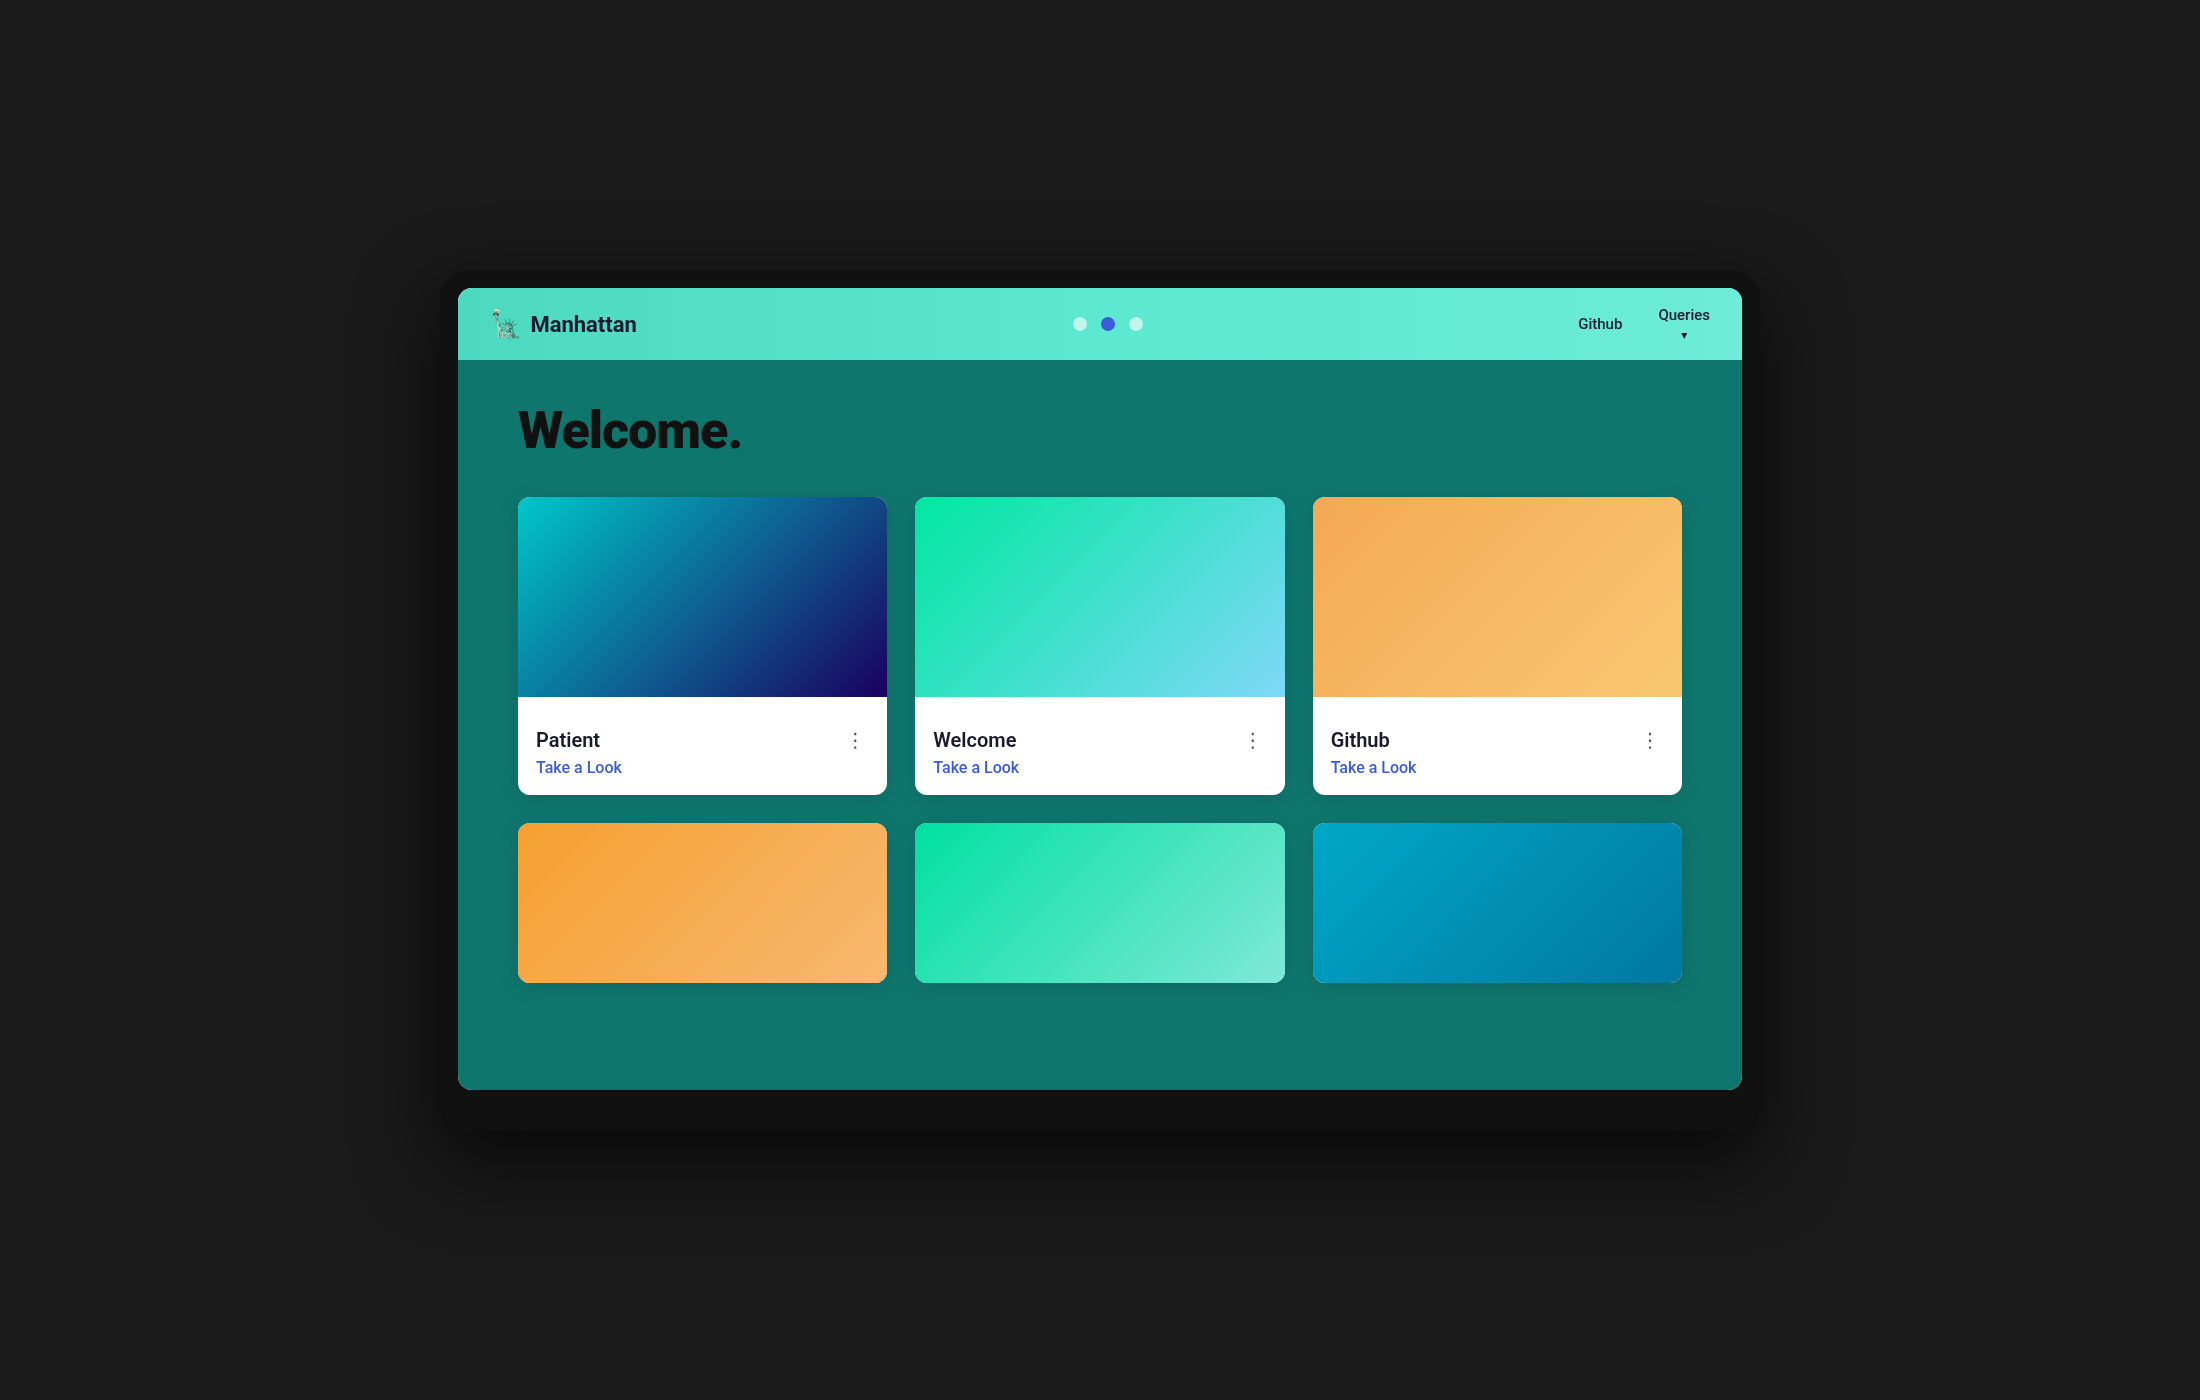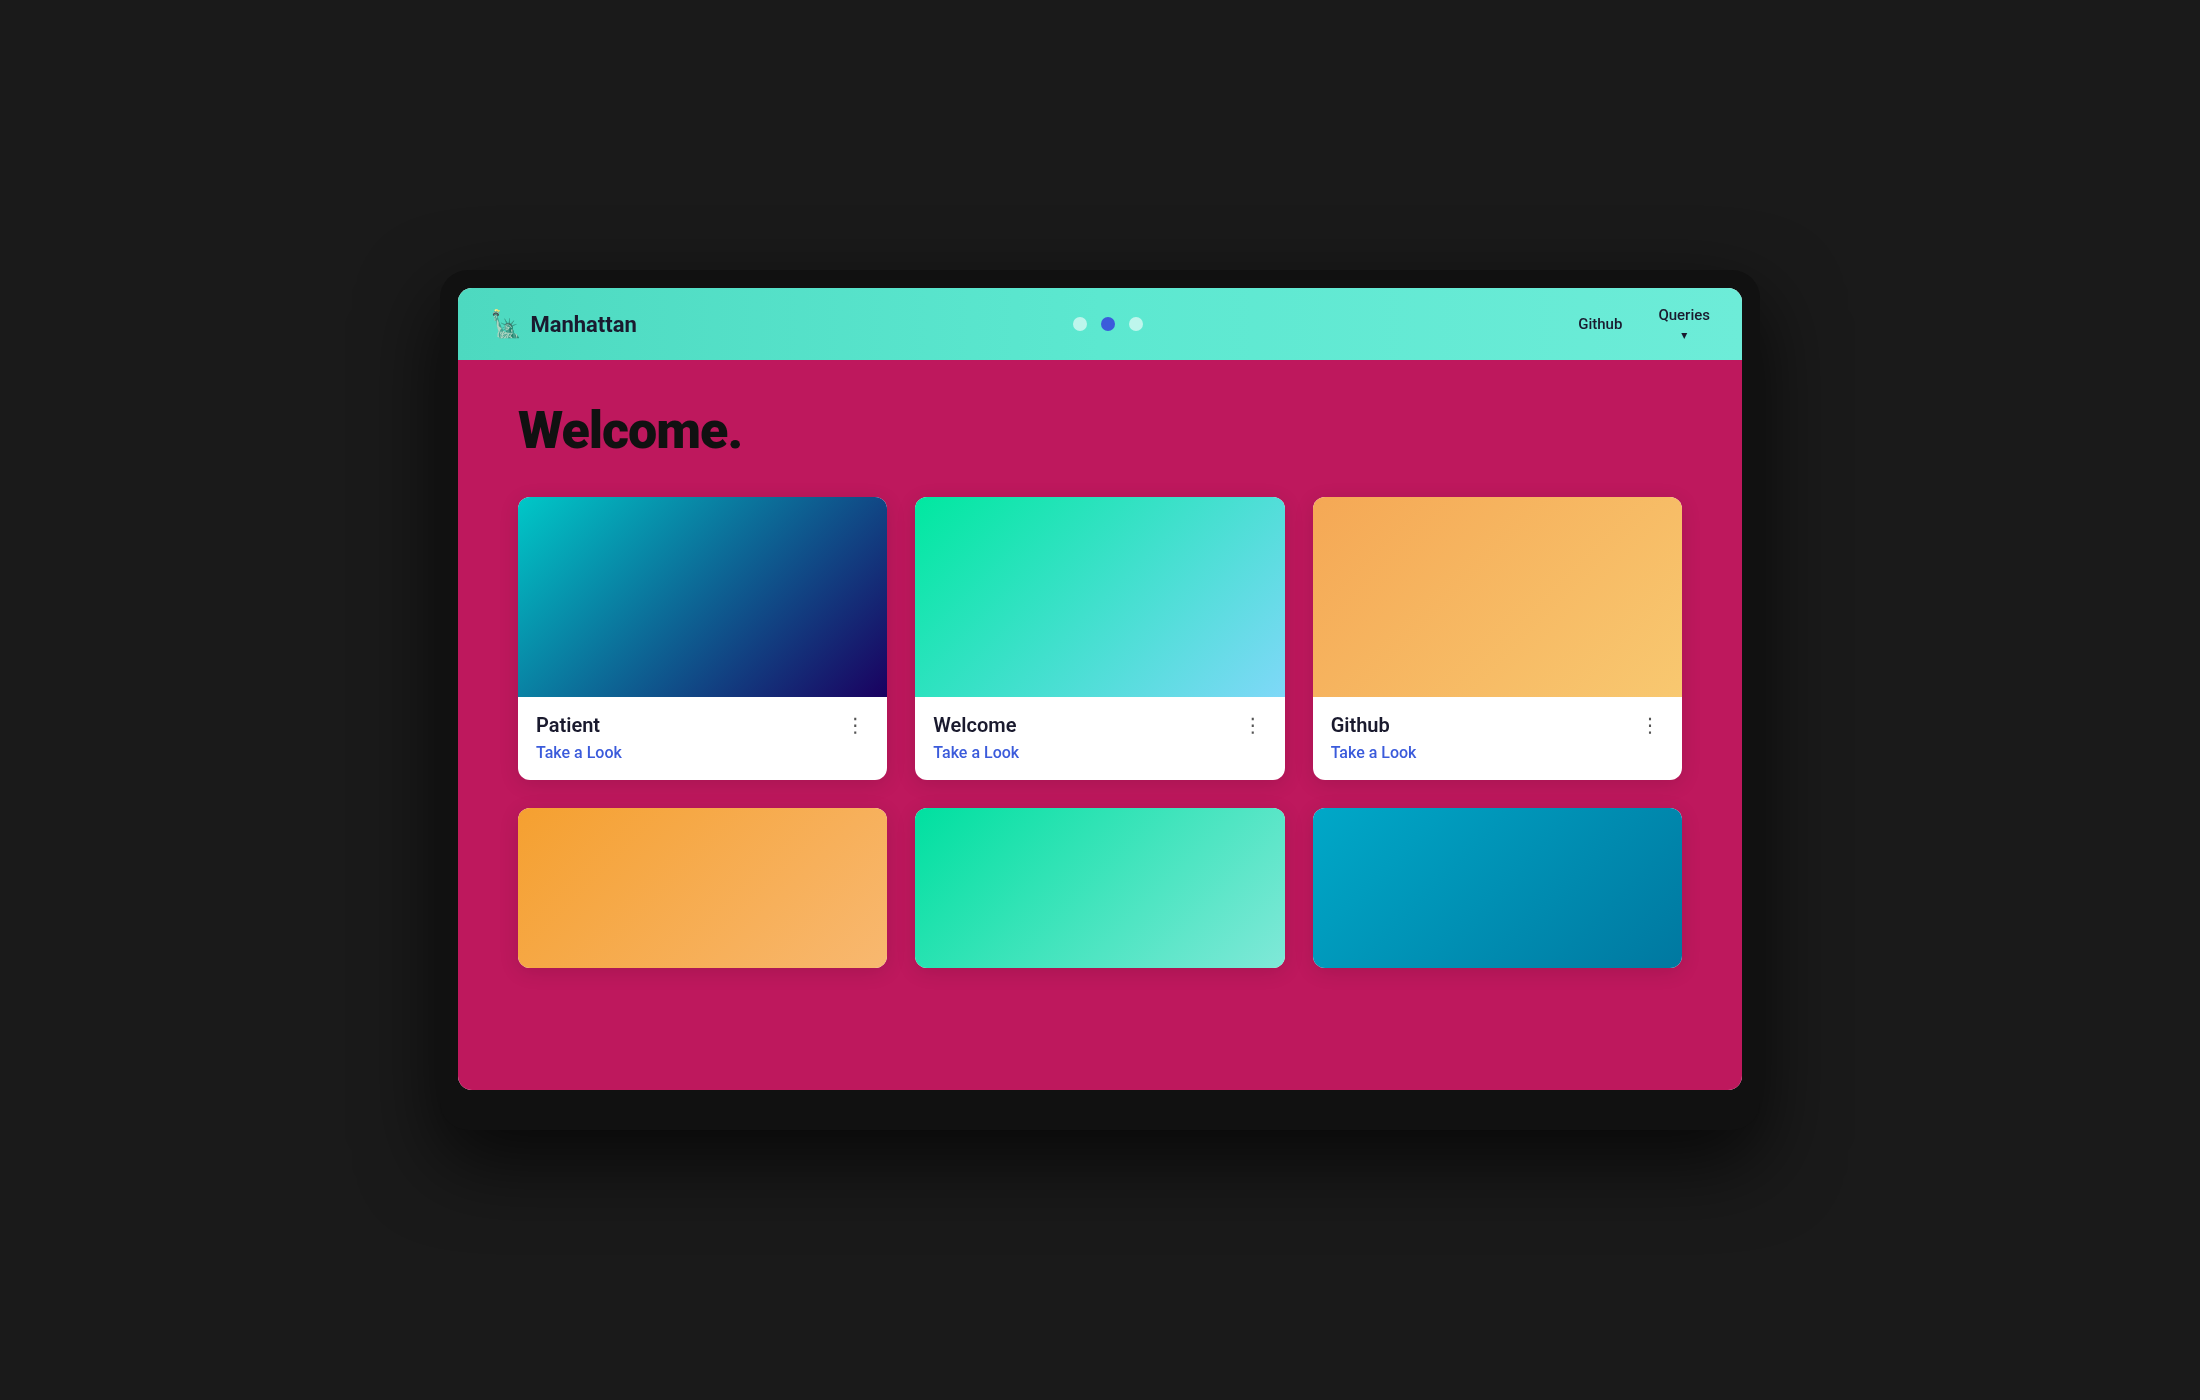--- a/index.html
+++ b/index.html
@@ -97,21 +97,21 @@
       flex-direction: column;
     }
 
     .chevron-icon {
       font-size: 12px;
     }
 
     
     .main-content {
       flex: 1;
-      background: #be185d;
+      background: #0f766e;
       padding: 40px 60px 30px 60px;
       overflow: hidden;
     }
 
     .page-title {
       font-size: 52px;
       font-weight: 900;
       color: #111;
       margin-bottom: 36px;
       letter-spacing: -1px;
@@ -132,21 +132,21 @@
       cursor: pointer;
       transition: transform 0.2s, box-shadow 0.2s;
     }
 
     .card-image {
       width: 100%;
       height: 200px;
     }
 
     .card-body {
-      padding: 16px 18px 18px 18px;
+      padding: 31px 18px 18px 18px;
     }
 
     .card-header-row {
       display: flex;
       align-items: center;
       justify-content: space-between;
       margin-bottom: 6px;
     }
 
     .card-title {

